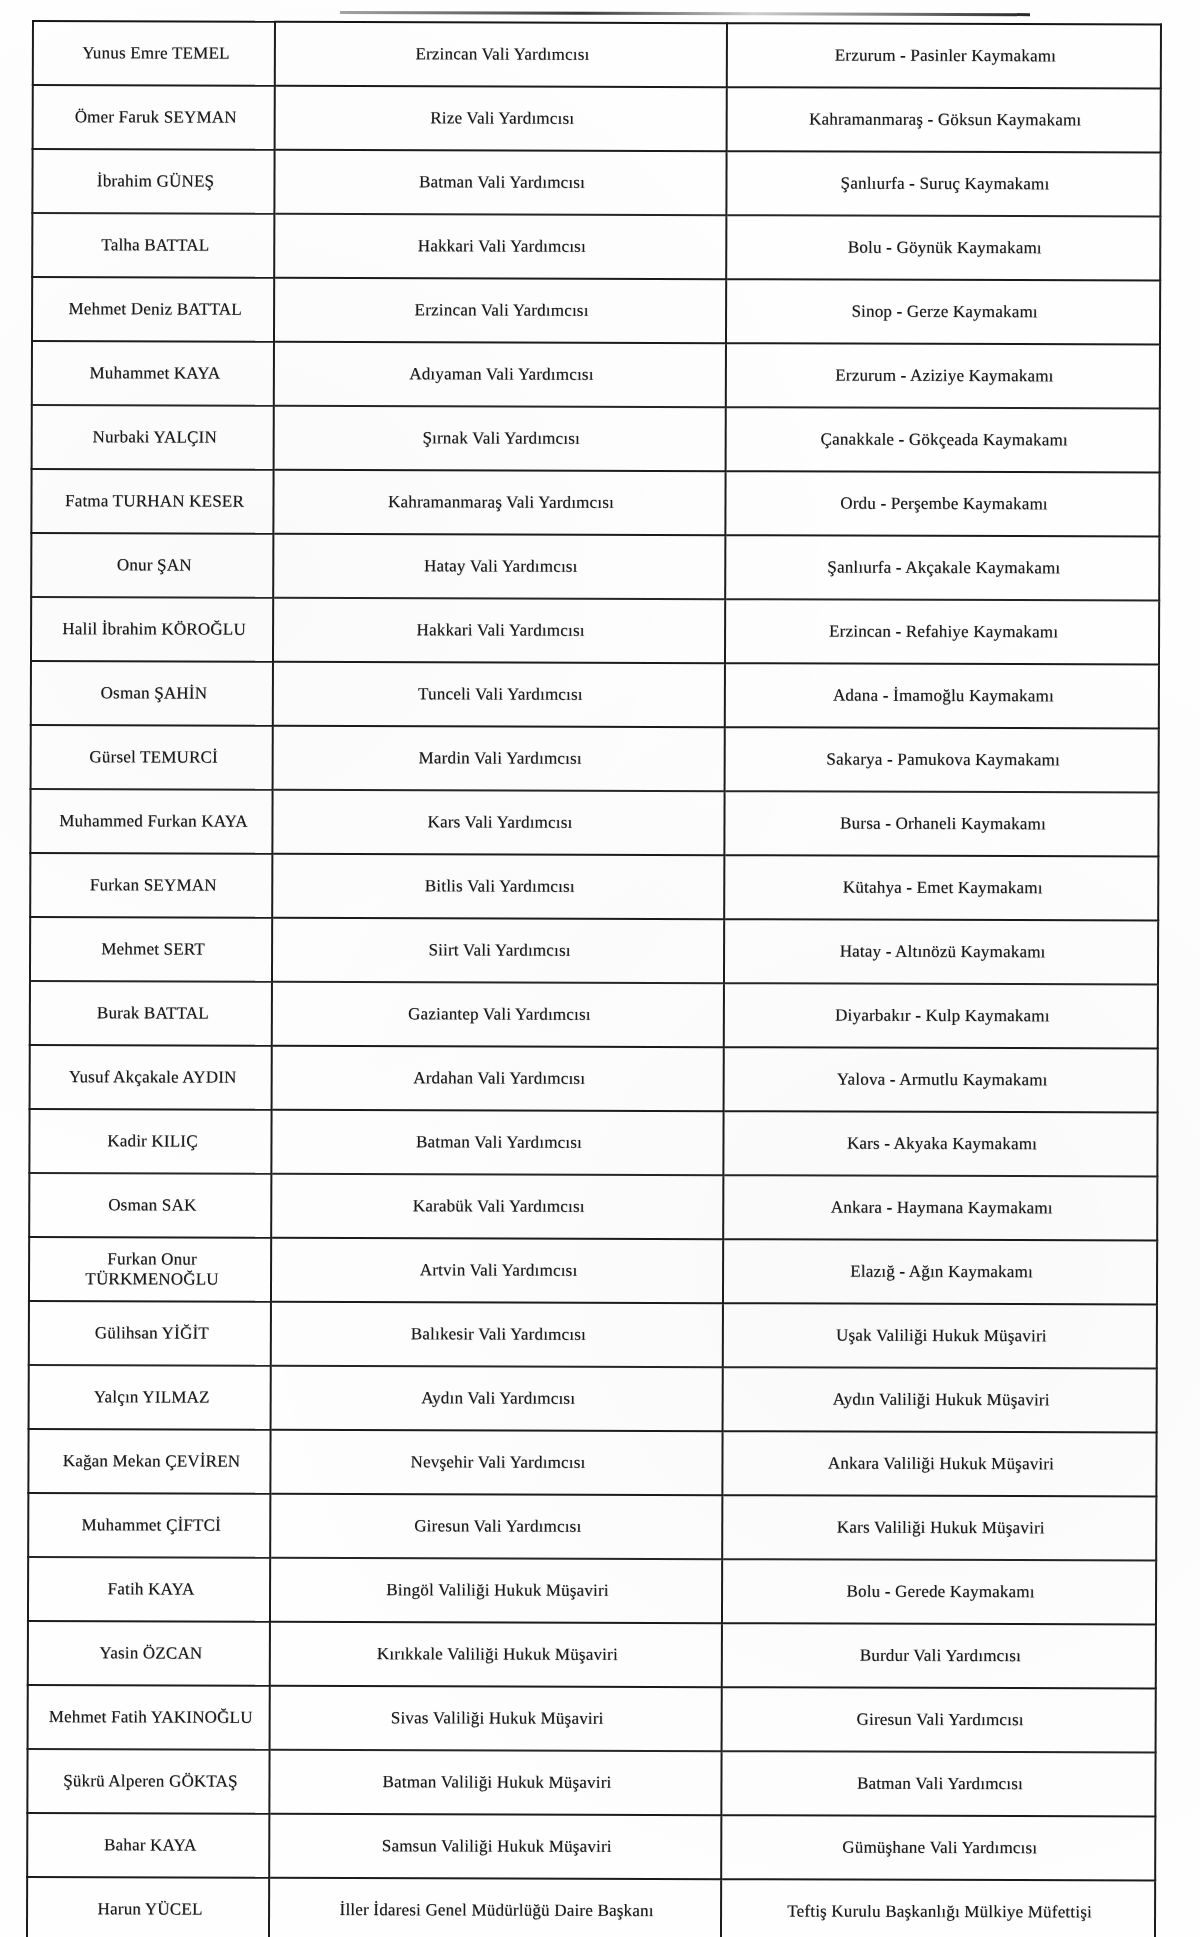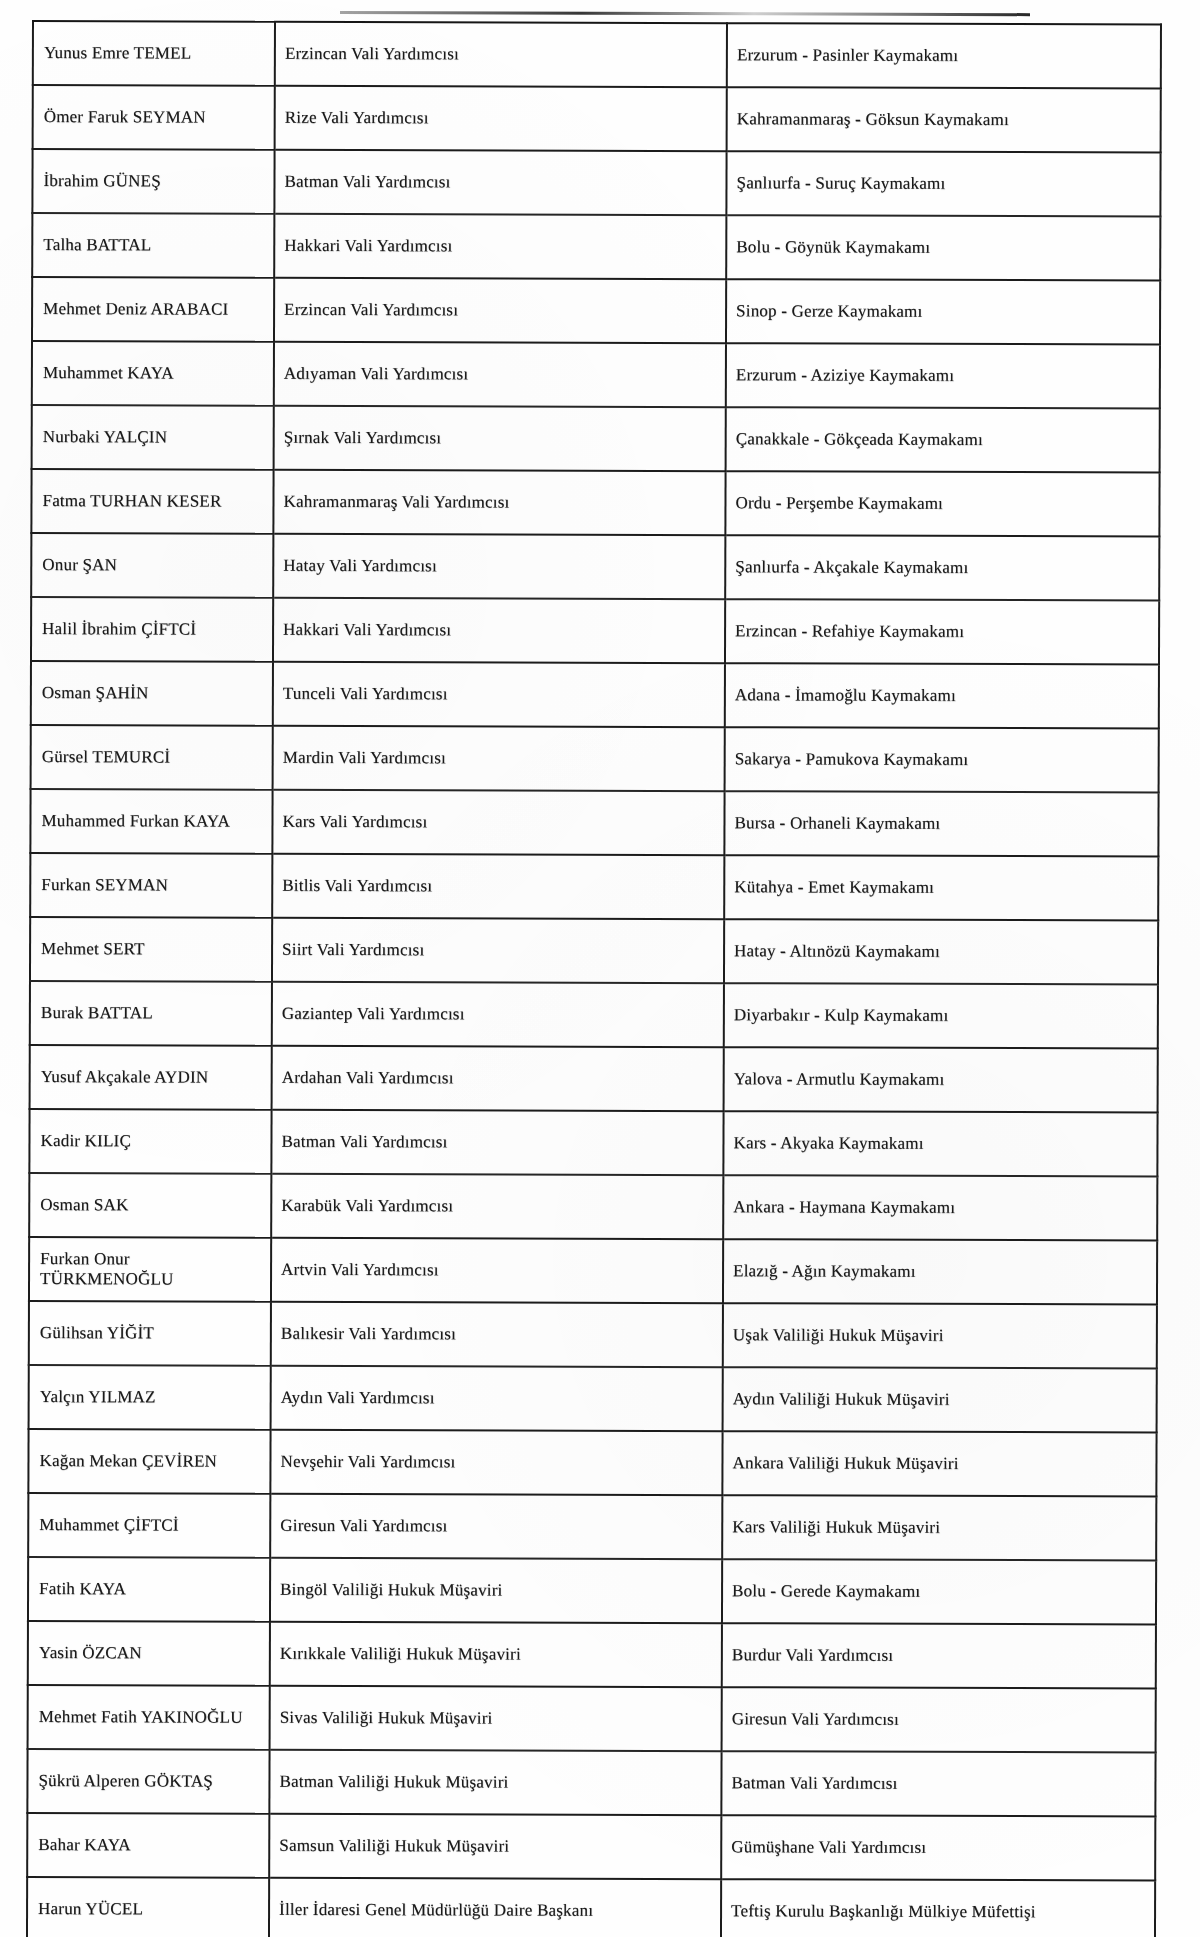--- a/index.html
+++ b/index.html
@@ -14,20 +14,21 @@
     overflow: hidden;
     font-family: "Liberation Serif", "DejaVu Serif", serif;
   }
   .sheet {
     position: absolute;
     inset: 0;
     background:
       radial-gradient(circle at 20% 30%, rgba(0,0,0,0.015), transparent 40%),
       radial-gradient(circle at 75% 65%, rgba(0,0,0,0.02), transparent 45%),
       #fefefe;
+    text-align: center;
   }
   
   .scan-artifact {
     position: absolute;
     left: 340px;
     top: 11px;
     width: 690px;
     height: 3px;
     background: linear-gradient(90deg,
       rgba(90,90,90,0.55) 0%, rgba(20,20,20,0.85) 35%,
@@ -93,21 +94,21 @@
     <td class="name">İbrahim GÜNEŞ</td>
     <td class="from">Batman Vali Yardımcısı</td>
     <td class="to">Şanlıurfa - Suruç Kaymakamı</td>
   </tr>
         <tr>
     <td class="name">Talha BATTAL</td>
     <td class="from">Hakkari Vali Yardımcısı</td>
     <td class="to">Bolu - Göynük Kaymakamı</td>
   </tr>
         <tr>
-    <td class="name">Mehmet Deniz ARABACI</td>
+    <td class="name">Mehmet Deniz BATTAL</td>
     <td class="from">Erzincan Vali Yardımcısı</td>
     <td class="to">Sinop - Gerze Kaymakamı</td>
   </tr>
         <tr>
     <td class="name">Muhammet KAYA</td>
     <td class="from">Adıyaman Vali Yardımcısı</td>
     <td class="to">Erzurum - Aziziye Kaymakamı</td>
   </tr>
         <tr>
     <td class="name">Nurbaki YALÇIN</td>
@@ -118,21 +119,21 @@
     <td class="name">Fatma TURHAN KESER</td>
     <td class="from">Kahramanmaraş Vali Yardımcısı</td>
     <td class="to">Ordu - Perşembe Kaymakamı</td>
   </tr>
         <tr>
     <td class="name">Onur ŞAN</td>
     <td class="from">Hatay Vali Yardımcısı</td>
     <td class="to">Şanlıurfa - Akçakale Kaymakamı</td>
   </tr>
         <tr>
-    <td class="name">Halil İbrahim ÇİFTCİ</td>
+    <td class="name">Halil İbrahim KÖROĞLU</td>
     <td class="from">Hakkari Vali Yardımcısı</td>
     <td class="to">Erzincan - Refahiye Kaymakamı</td>
   </tr>
         <tr>
     <td class="name">Osman ŞAHİN</td>
     <td class="from">Tunceli Vali Yardımcısı</td>
     <td class="to">Adana - İmamoğlu Kaymakamı</td>
   </tr>
         <tr>
     <td class="name">Gürsel TEMURCİ</td>

